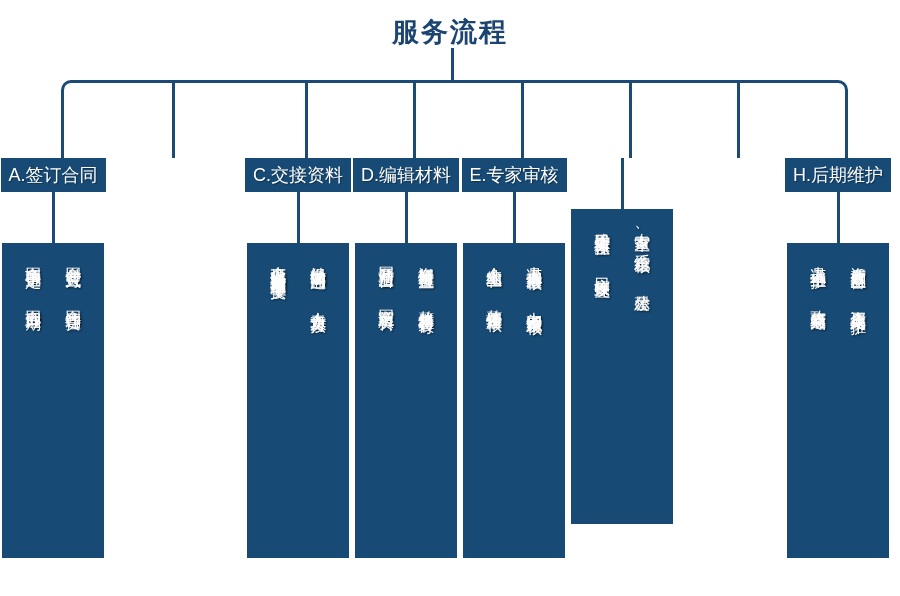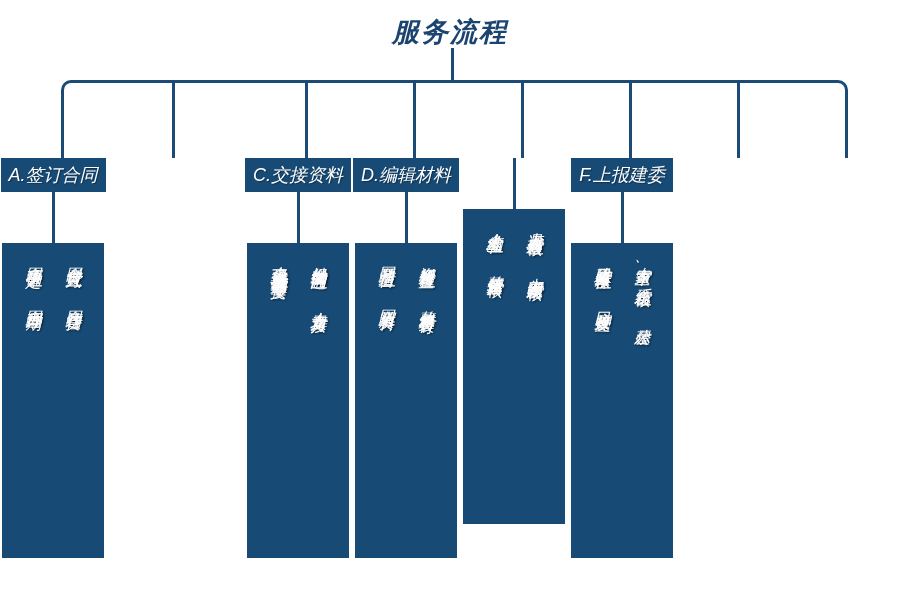--- a/index.html
+++ b/index.html
@@ -7,21 +7,20 @@
     --line:#1a4a75;
     --title_text:#1b4470;
     --content_text:#fdfdfd;
     --background:#ffffff;
   }
   html,body{margin:0;padding:0;}
   body{background:#fff;font-family:"Liberation Sans","DejaVu Sans",sans-serif;}
   #canvas{
     position:relative;width:900px;height:596px;background:var(--background);
     overflow:hidden;
-    font-style:italic;
   }
   .title{
     position:absolute;top:14px;left:0;width:100%;text-align:center;
     font-size:27px;font-weight:bold;color:var(--title_text);letter-spacing:2px;
   }
   .stub{
     position:absolute;left:451px;top:48px;width:3px;height:34px;background:var(--line);
   }
   .rail{
     position:absolute;left:61px;top:80px;width:787px;height:78px;
@@ -94,31 +93,39 @@
   <div class="col col-d">
     <div class="hdr">D.编辑材料</div>
     <div class="link"></div>
     <div class="body">
       <div class="vtext">网站开通后台 一 网上填写资料</div>
       <div class="vtext">资料逻辑性检查 一 整体材料组卷装订</div>
     </div>
   </div>
 
   <div class="col col-e">
+    <div class="hdr">E.专家审核</div>
     <div class="link"></div>
     <div class="body">
       <div class="vtext">个人业绩生和 一 整体逻辑性审核</div>
       <div class="vtext">人员证书真假审核 一 内部专家系统审核</div>
     </div>
   </div>
 
   <div class="col col-f">
-    <div class="hdr">F.上报建委</div>
     <div class="link"></div>
     <div class="body">
       <div class="vtext">建委窗口审核原件 一 窗口接收受理</div>
       <div class="vtext">专家审查、系统审核 一 建公示</div>
     </div>
   </div>
 
 
+  <div class="col col-h">
+    <div class="hdr">H.后期维护</div>
+    <div class="link"></div>
+    <div class="body">
+      <div class="vtext">人员证书维护 一 政府政策通知</div>
+      <div class="vtext">资质有效期监督 一 资质正常使用维护</div>
+    </div>
+  </div>
 
 </div>
 
 </body></html>

